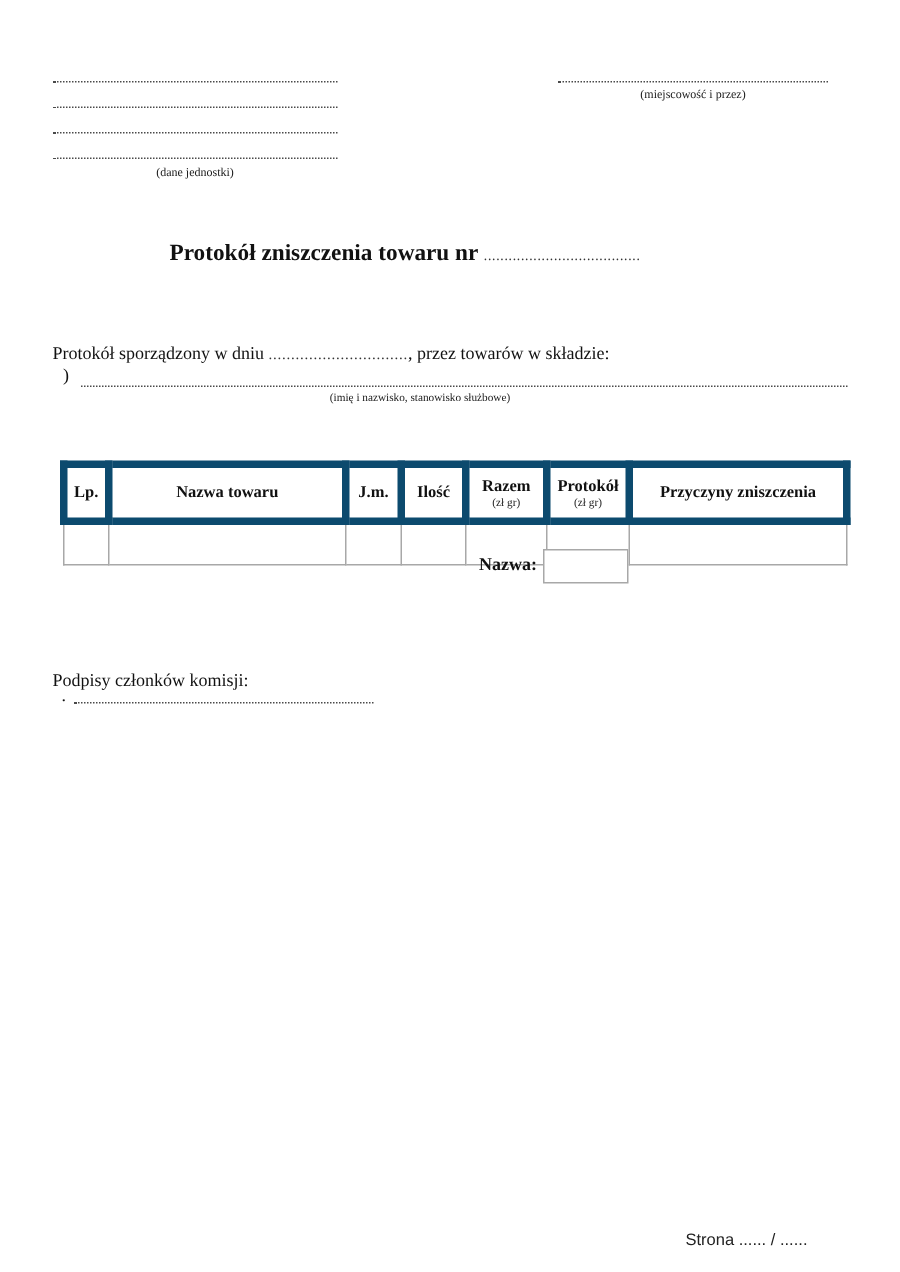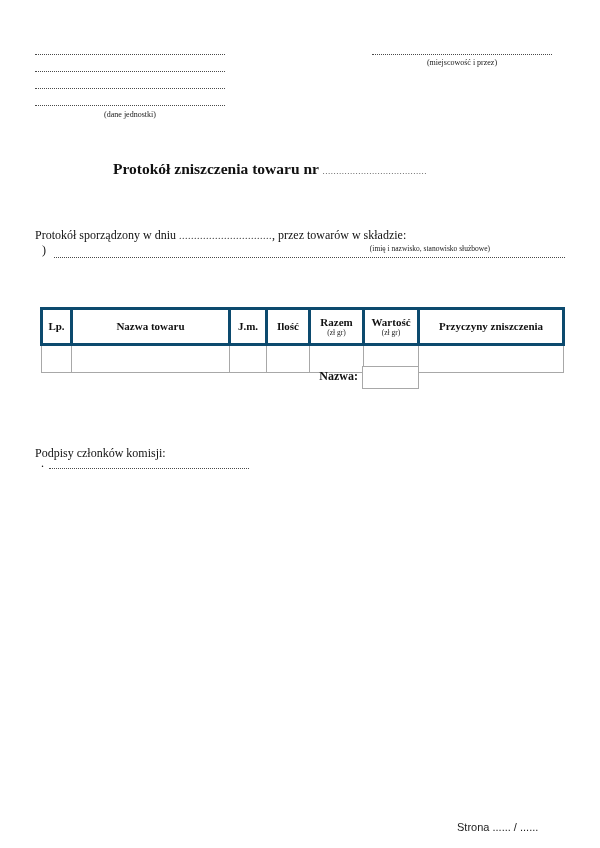--- a/index.html
+++ b/index.html
@@ -68,21 +68,21 @@
   }
   table.goods {
     position: absolute;
     left: 40px;
     top: 307px;
     width: 522px;
     border-collapse: collapse;
     table-layout: fixed;
   }
   table.goods th {
-    border: 3px solid #0c4a6e;
+    border: 5px solid #0c4a6e;
     height: 31px;
     padding: 1px 2px;
     vertical-align: middle;
     text-align: center;
   }
   table.goods td {
     border: 1px solid #a8a8a8;
     height: 24px;
     padding: 1px 2px;
     font-size: 11px;
@@ -158,21 +158,21 @@
   </div>
 
   <div class="body-text" style="left:35px; top:228px;">
     <span>Protokół sporządzony w dniu </span><span class="inline-dots">...............................</span><span>, przez towarów w składzie:</span>
   </div>
 
   <div class="member-row">
     <span class="paren">)</span>
     <span class="fill"></span>
   </div>
-  <div class="caption" style="left:70px; top:244px; width:420px; font-size:7.5px;text-align:right;">(imię i nazwisko, stanowisko służbowe)</div>
+  <div class="caption" style="left:70px; top:260px; width:420px; font-size:7.5px;">(imię i nazwisko, stanowisko służbowe)</div>
 
 
   <table class="goods">
     <colgroup>
       <col style="width:30px">
         <col style="width:158px">
         <col style="width:37px">
         <col style="width:43px">
       <col style="width:54px">
         <col style="width:55px">
@@ -190,21 +190,21 @@
             <div class="h-label">J.m.</div>
           </th>
         <th>
             <div class="h-label">Ilość</div>
           </th>
         <th>
           <div class="h-label">Razem</div>
           <div class="h-sub">(zł gr)</div>
         </th>
         <th>
-          <div class="h-label">Wartość</div>
+          <div class="h-label">Protokół</div>
           <div class="h-sub">(zł gr)</div>
         </th>
         <th>
             <div class="h-label">Przyczyny zniszczenia</div>
           </th>
       </tr>
     </thead>
     <tbody>
       <tr>
         <td></td>

